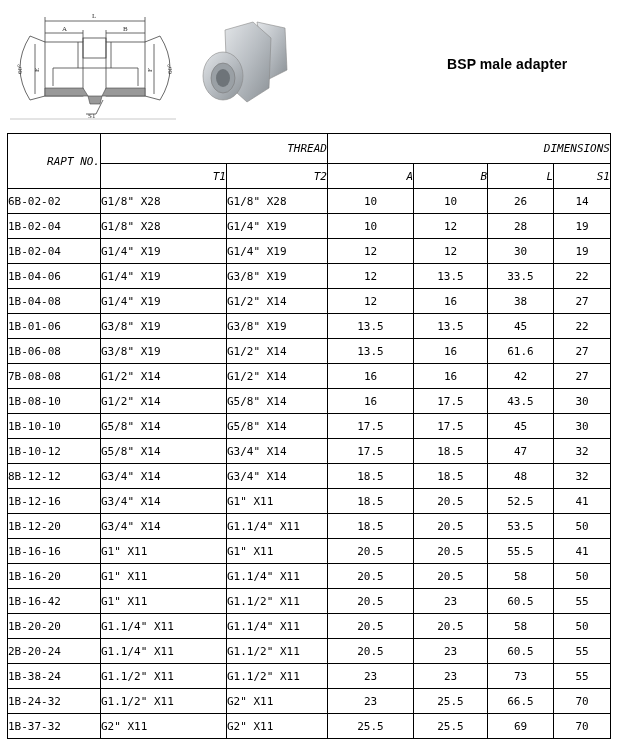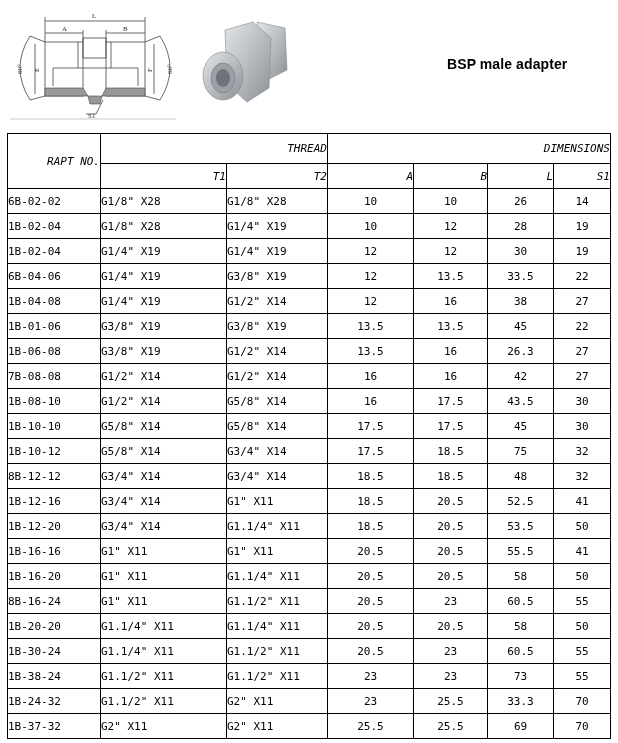--- a/index.html
+++ b/index.html
@@ -125,21 +125,21 @@
       <tr>
         <td class="l">1B-02-04</td>
         <td class="l">G1/4" X19</td>
         <td class="l">G1/4" X19</td>
         <td class="c">12</td>
         <td class="c">12</td>
         <td class="c">30</td>
         <td class="c">19</td>
       </tr>
       <tr>
-        <td class="l">6B-04-06</td>
+        <td class="l">1B-04-06</td>
         <td class="l">G1/4" X19</td>
         <td class="l">G3/8" X19</td>
         <td class="c">12</td>
         <td class="c">13.5</td>
         <td class="c">33.5</td>
         <td class="c">22</td>
       </tr>
       <tr>
         <td class="l">1B-04-08</td>
         <td class="l">G1/4" X19</td>
@@ -157,21 +157,21 @@
         <td class="c">13.5</td>
         <td class="c">45</td>
         <td class="c">22</td>
       </tr>
       <tr>
         <td class="l">1B-06-08</td>
         <td class="l">G3/8" X19</td>
         <td class="l">G1/2" X14</td>
         <td class="c">13.5</td>
         <td class="c">16</td>
-        <td class="c">26.3</td>
+        <td class="c">61.6</td>
         <td class="c">27</td>
       </tr>
       <tr>
         <td class="l">7B-08-08</td>
         <td class="l">G1/2" X14</td>
         <td class="l">G1/2" X14</td>
         <td class="c">16</td>
         <td class="c">16</td>
         <td class="c">42</td>
         <td class="c">27</td>
@@ -193,21 +193,21 @@
         <td class="c">17.5</td>
         <td class="c">45</td>
         <td class="c">30</td>
       </tr>
       <tr>
         <td class="l">1B-10-12</td>
         <td class="l">G5/8" X14</td>
         <td class="l">G3/4" X14</td>
         <td class="c">17.5</td>
         <td class="c">18.5</td>
-        <td class="c">75</td>
+        <td class="c">47</td>
         <td class="c">32</td>
       </tr>
       <tr>
         <td class="l">8B-12-12</td>
         <td class="l">G3/4" X14</td>
         <td class="l">G3/4" X14</td>
         <td class="c">18.5</td>
         <td class="c">18.5</td>
         <td class="c">48</td>
         <td class="c">32</td>
@@ -242,39 +242,39 @@
       <tr>
         <td class="l">1B-16-20</td>
         <td class="l">G1" X11</td>
         <td class="l">G1.1/4" X11</td>
         <td class="c">20.5</td>
         <td class="c">20.5</td>
         <td class="c">58</td>
         <td class="c">50</td>
       </tr>
       <tr>
-        <td class="l">8B-16-24</td>
+        <td class="l">1B-16-42</td>
         <td class="l">G1" X11</td>
         <td class="l">G1.1/2" X11</td>
         <td class="c">20.5</td>
         <td class="c">23</td>
         <td class="c">60.5</td>
         <td class="c">55</td>
       </tr>
       <tr>
         <td class="l">1B-20-20</td>
         <td class="l">G1.1/4" X11</td>
         <td class="l">G1.1/4" X11</td>
         <td class="c">20.5</td>
         <td class="c">20.5</td>
         <td class="c">58</td>
         <td class="c">50</td>
       </tr>
       <tr>
-        <td class="l">1B-30-24</td>
+        <td class="l">2B-20-24</td>
         <td class="l">G1.1/4" X11</td>
         <td class="l">G1.1/2" X11</td>
         <td class="c">20.5</td>
         <td class="c">23</td>
         <td class="c">60.5</td>
         <td class="c">55</td>
       </tr>
       <tr>
         <td class="l">1B-38-24</td>
         <td class="l">G1.1/2" X11</td>
@@ -283,21 +283,21 @@
         <td class="c">23</td>
         <td class="c">73</td>
         <td class="c">55</td>
       </tr>
       <tr>
         <td class="l">1B-24-32</td>
         <td class="l">G1.1/2" X11</td>
         <td class="l">G2" X11</td>
         <td class="c">23</td>
         <td class="c">25.5</td>
-        <td class="c">33.3</td>
+        <td class="c">66.5</td>
         <td class="c">70</td>
       </tr>
       <tr>
         <td class="l">1B-37-32</td>
         <td class="l">G2" X11</td>
         <td class="l">G2" X11</td>
         <td class="c">25.5</td>
         <td class="c">25.5</td>
         <td class="c">69</td>
         <td class="c">70</td>

